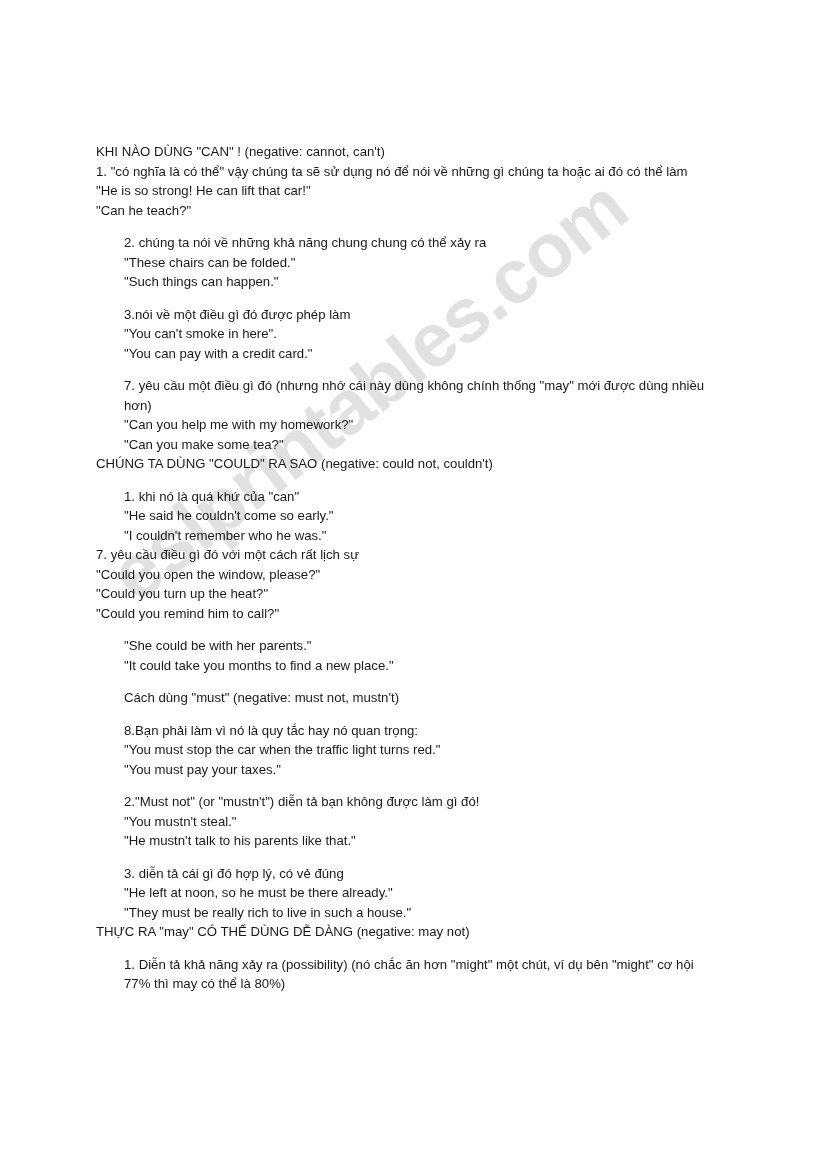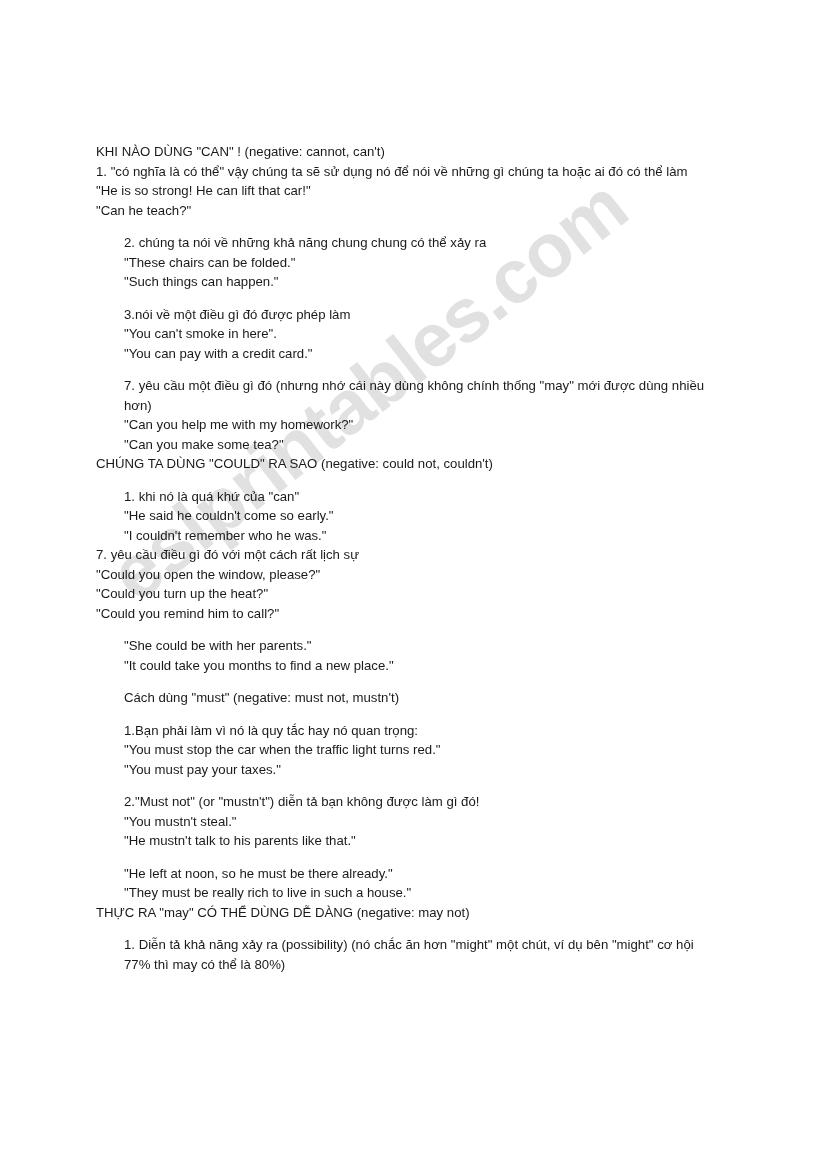--- a/index.html
+++ b/index.html
@@ -112,30 +112,31 @@
         <div class="line">"Could you remind him to call?"</div>
       </div>
       <div class="para spacer-block">
         <div class="line">"She could be with her parents."</div>
         <div class="line">"It could take you months to find a new place."</div>
       </div>
       <div class="para spacer-block">
         <div class="line">Cách dùng "must" (negative: must not, mustn't)</div>
       </div>
       <div class="para spacer-block">
-        <div class="line">1.Bạn phải làm vì nó là quy tắc hay nó quan trọng:</div>
+        <div class="line">8.Bạn phải làm vì nó là quy tắc hay nó quan trọng:</div>
         <div class="line">"You must stop the car when the traffic light turns red."</div>
         <div class="line">"You must pay your taxes."</div>
       </div>
       <div class="para spacer-block">
         <div class="line">2."Must not" (or "mustn't") diễn tả bạn không được làm gì đó!</div>
         <div class="line">"You mustn't steal."</div>
         <div class="line">"He mustn't talk to his parents like that."</div>
       </div>
       <div class="para spacer-block">
+        <div class="line">3. diễn tả cái gì đó hợp lý, có vẻ đúng</div>
         <div class="line">"He left at noon, so he must be there already."</div>
         <div class="line">"They must be really rich to live in such a house."</div>
       </div>
       <div class="para">
         <div class="line">THỰC RA "may" CÓ THỂ DÙNG DỄ DÀNG (negative: may not)</div>
       </div>
       <div class="para spacer-block">
         <div class="line">1. Diễn tả khả năng xảy ra (possibility) (nó chắc ăn hơn "might" một chút, ví dụ bên "might" cơ hội 77% thì may có thể là 80%)</div>
       </div>
     </div>

